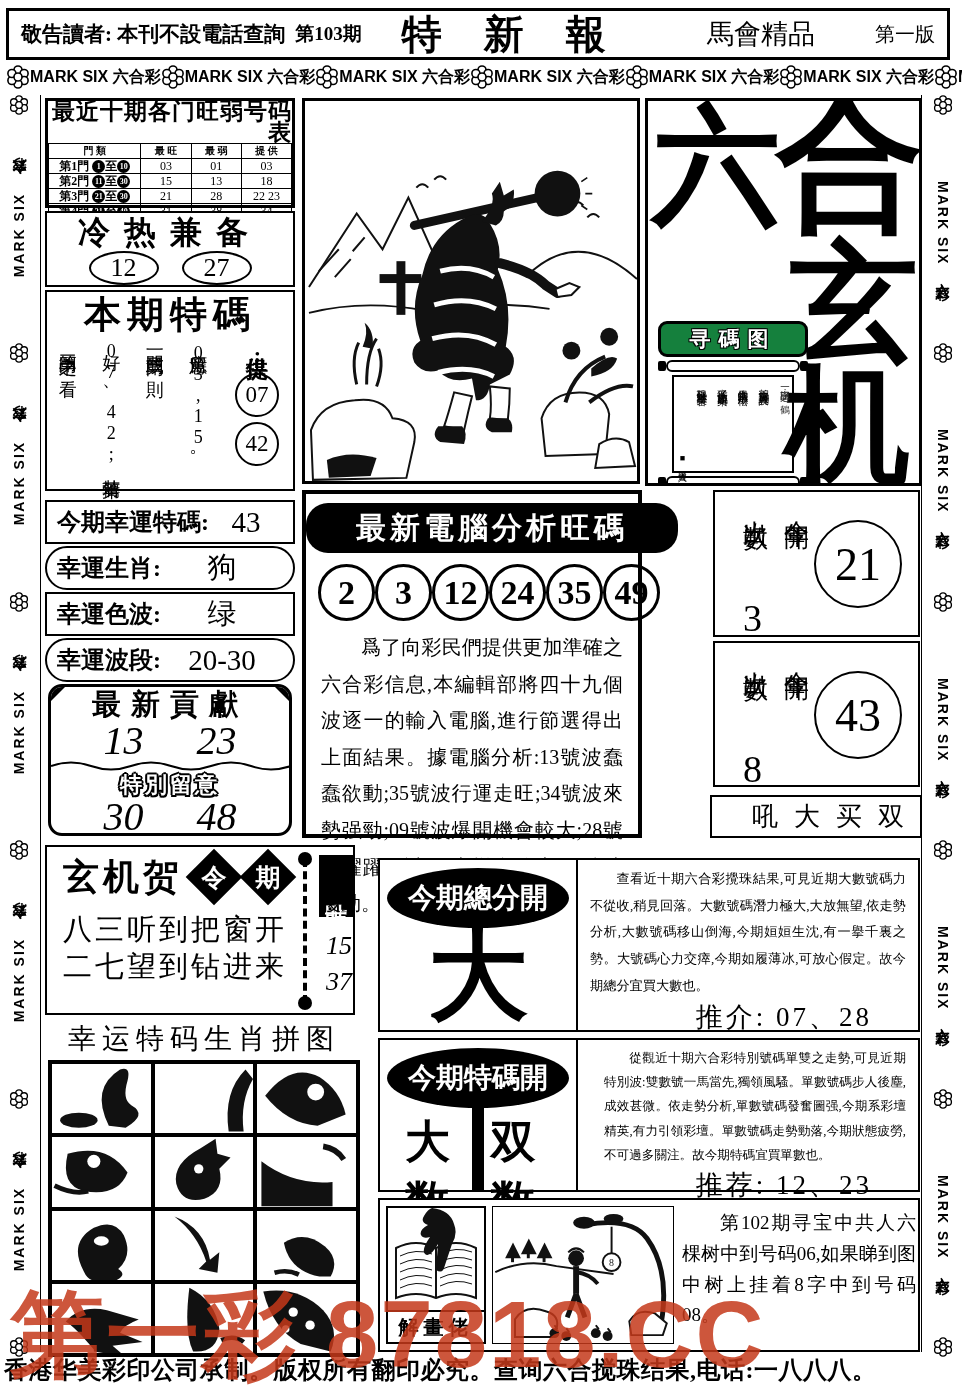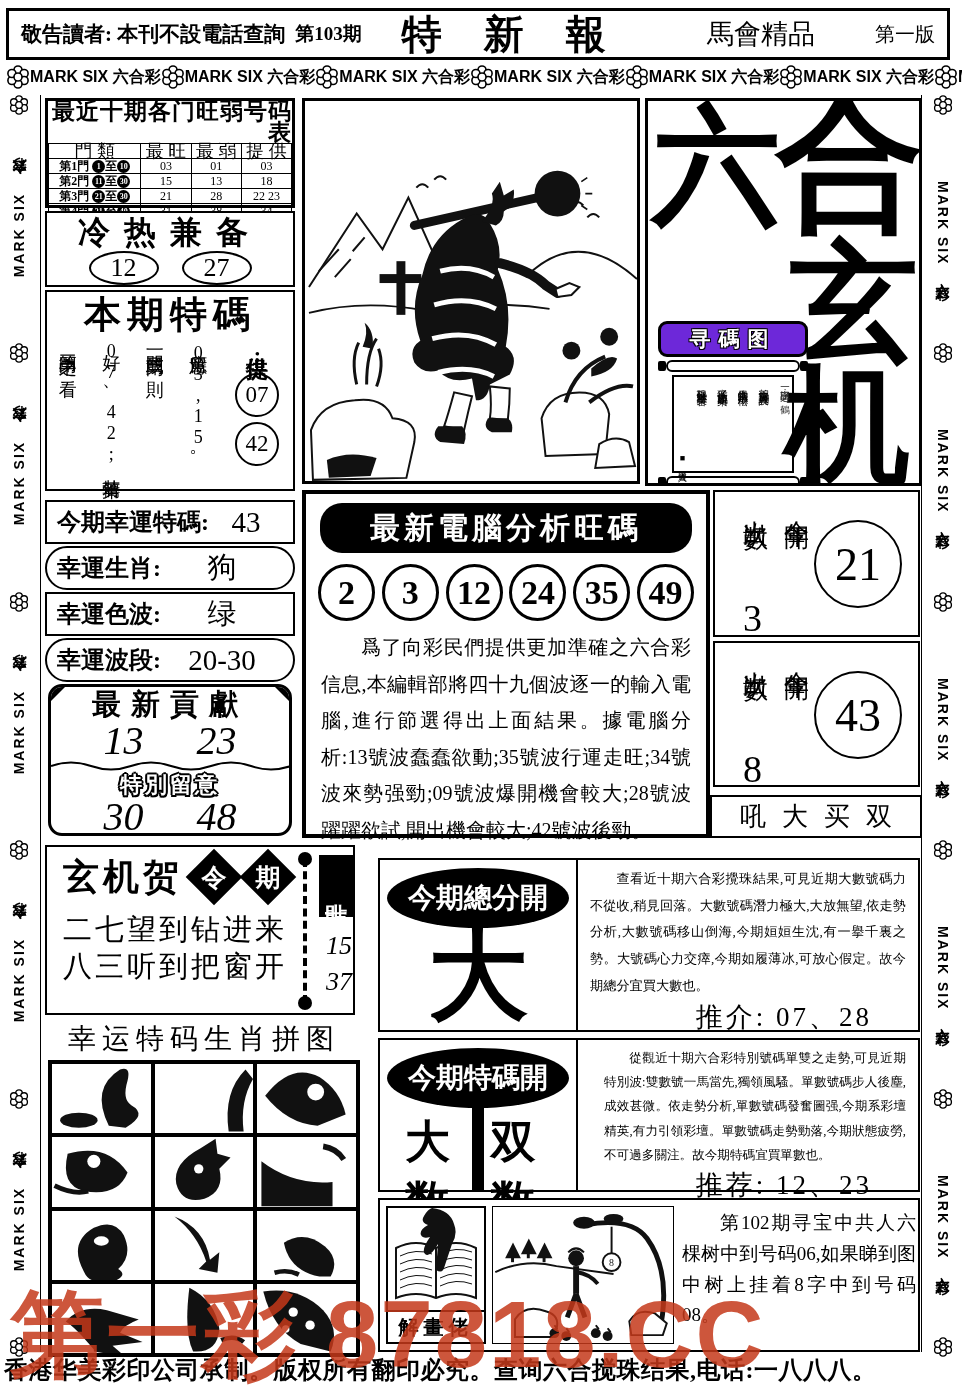--- a/index.html
+++ b/index.html
@@ -30,21 +30,21 @@
   .rail-left .rail-label { transform:rotate(180deg); }
   .rail .flower { width:20px; height:20px; }
   .vline { position:absolute; top:95px; height:1257px; width:0; border-left:1.5px solid #000; }
   .vl-left { left:40px; } .vl-right { left:921px; }
 
   
   .hot-table { left:45px; top:98px; width:250px; height:110px; border:3px solid #000; }
   .ht-title { font-size:23px; font-weight:bold; text-align:right; letter-spacing:1px; line-height:21px; }
   .hot-table table { width:100%; border-collapse:collapse; table-layout:fixed; }
   .hot-table th, .hot-table td { border:1px solid #000; text-align:center; font-size:12px; line-height:14px; padding:0; }
-  .hot-table th { font-weight:normal; font-size:18px;margin-top:23px; }
+  .hot-table th { font-weight:bold; font-size:10px;margin-top:23px; }
   .hot-table .door { font-weight:bold; white-space:nowrap; }
   .badge { display:inline-block; min-width:13px; height:13px; border-radius:50%; background:#000; color:#fff;
     font-size:8px; line-height:13px; text-align:center; vertical-align:1px; padding:0 1px; }
 
   
   .cold-hot { left:45px; top:211px; width:250px; height:76px; }
   .ch-title { font-size:32px; font-weight:bold; letter-spacing:14px; text-align:center; line-height:38px; }
   .ch-nums { display:flex; justify-content:space-around; padding:0 30px; }
   .oval-num { width:70px; height:34px; border:2px solid #000; border-radius:50%;
     display:flex; align-items:center; justify-content:center; font-size:26px; }
@@ -102,59 +102,59 @@
   .pz-grid { position:absolute; left:3px; top:40px; width:312px; height:297px; border:2px solid #000;
     display:grid; grid-template-columns:repeat(3,1fr); grid-template-rows:repeat(4,1fr); }
   .pz-cell { border:2px solid #000; overflow:hidden; }
   .pz-cell svg { width:100%; height:100%; }
 
   
   .illus { left:302px; top:98px; width:338px; height:386px; border:3px solid #000; }
   .illus svg { width:100%; height:100%; }
 
   
-  .analysis { left:302px; top:490px; width:408px; height:348px; border:4px solid #000; }
+  .analysis { left:302px; top:490px; width:340px; height:348px; border:4px solid #000; }
   .an-banner { margin:9px auto 0; width:372px; height:50px; background:#000; border-radius:22px;
     display:flex; align-items:center; justify-content:center; }
   .an-banner span { color:#fff; font-size:30px; font-weight:bold; letter-spacing:4px; }
   .an-circles { display:flex; justify-content:space-between; padding:0 12px; margin-top:11px; }
   .num-circle { width:57px; height:57px; border:3px solid #000; border-radius:50%;
     display:flex; align-items:center; justify-content:center; font-size:34px; font-weight:bold; flex:none; }
   .an-para { margin:8px 15px 0; font-size:20px; line-height:1.83; text-align:justify; text-indent:2em; }
 
   
   .masthead { left:645px; top:98px; width:277px; height:388px; border:3px solid #000; overflow:hidden; }
   .mh-char { position:absolute; font-weight:bold; line-height:1; }
   .mh-c0 { left:4px;   top:2px;   font-size:128px; }
   .mh-c1 { left:128px; top:-12px; font-size:148px; }
   .mh-c2 { left:142px; top:138px; font-size:128px; }
   .mh-c3 { left:136px; top:262px; font-size:126px; }
   .scroll { position:absolute; left:10px; top:220px; width:150px; }
-  .scr-title { height:36px; border:3px solid #000; border-radius:9px; background:#6d28d9;
+  .scr-title { height:36px; border:3px solid #000; border-radius:9px; background:#15803d;
     display:flex; align-items:center; justify-content:center; font-size:21px; font-weight:bold; letter-spacing:8px;
     color:#fff; text-shadow:-1px -1px 0 #000,1px -1px 0 #000,-1px 1px 0 #000,1px 1px 0 #000; }
   .roller { position:relative; height:12px; border:2px solid #000; border-radius:7px; margin:3px 8px; }
   .roller:before, .roller:after { content:""; position:absolute; top:-1px; width:8px; height:10px; background:#000; border-radius:2px; }
   .roller:before { left:-10px; } .roller:after { right:-10px; }
   .scr-body { margin:0 14px; border:2px solid #000; height:98px; padding:4px 3px;
     display:flex; flex-direction:row-reverse; justify-content:space-between; }
   .scr-col { writing-mode:vertical-rl; text-orientation:upright; font-size:10.5px; line-height:1.05; letter-spacing:1px; }
   .scr-intro { font-size:9.5px; color:#222; }
   .scr-sig { font-size:9px; align-self:flex-end; }
 
   
   .stats { left:713px; top:0; width:207px; height:147px; }
   .st-labels { position:absolute; left:16px; top:8px; writing-mode:vertical-rl; text-orientation:upright;
     font-size:25px; letter-spacing:3px; height:100px; }
   .st-labels div { margin-left:8px; }
   .st-count { position:absolute; left:28px; top:104px; font-size:38px; }
   .st-circle { position:absolute; right:16px; top:28px; width:88px; height:88px; border:2.5px solid #000;
     border-radius:50%; display:flex; align-items:center; justify-content:center; font-size:46px; }
 
-  .panel-hd { left:710px; top:795px; width:212px; height:43px; display:flex; align-items:center; justify-content:center; }
+  .panel-hd { left:710px; top:795px; width:212px; height:43px; display:flex; align-items:center; justify-content:flex-end; }
   .panel-hd span { font-size:26px; letter-spacing:16px; text-indent:16px; white-space:nowrap; }
 
   
   .sect { display:flex; }
   .total-open { left:378px; top:858px; width:542px; height:174px; }
   .spec-open  { left:378px; top:1038px; width:542px; height:154px; }
   .sect-left { width:198px; border-right:2px solid #000; position:relative; flex:none;
     display:flex; flex-direction:column; align-items:center; }
   .oval-banner { margin-top:8px; width:182px; height:60px; background:#000; border-radius:50%;
     display:flex; align-items:center; justify-content:center; color:#fff; font-size:28px; font-weight:bold; z-index:2; }
@@ -538,22 +538,22 @@
     <div class="my-titlerow">
       <span class="my-title">玄机贺</span>
       <span class="diamond">
           <span>令</span>
         </span>
       <span class="diamond">
           <span>期</span>
         </span>
     </div>
     <div class="my-poem">
+      <div>八三听到把窗开</div>
       <div>二七望到钻进来</div>
-      <div>八三听到把窗开</div>
     </div>
     <div class="my-dash"></div>
     <div class="tip-box">貼士</div>
     <div class="tip-num tip-n1">15</div>
     <div class="tip-num tip-n2">37</div>
   </div>
 
   <div class="puzzle" style="position:absolute">
     <div class="pz-title">幸运特码生肖拼图</div>
     <div class="pz-grid">

